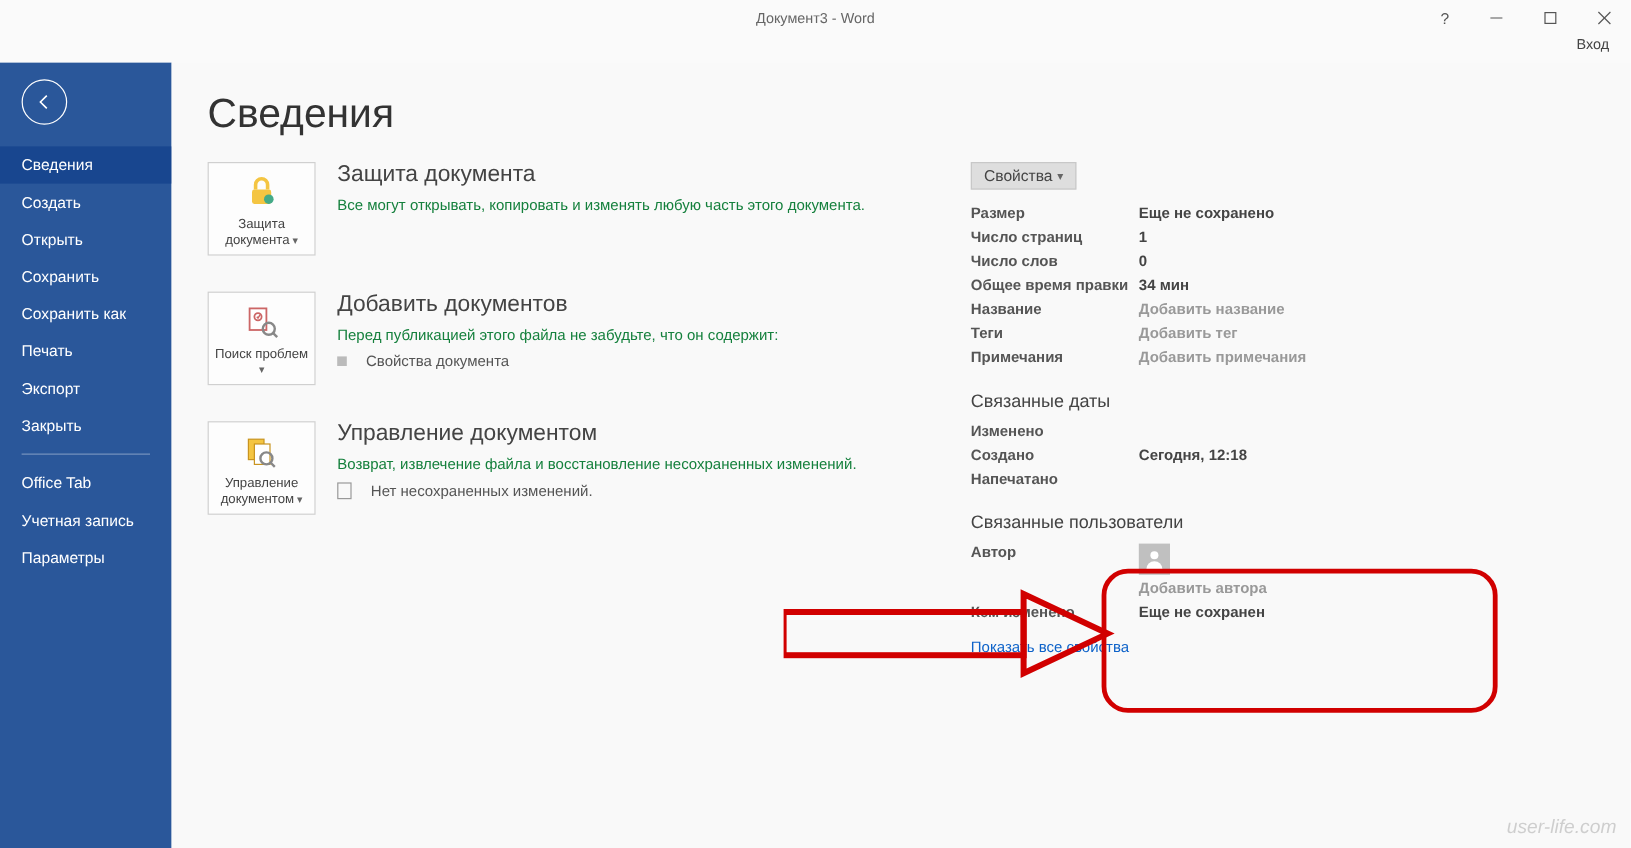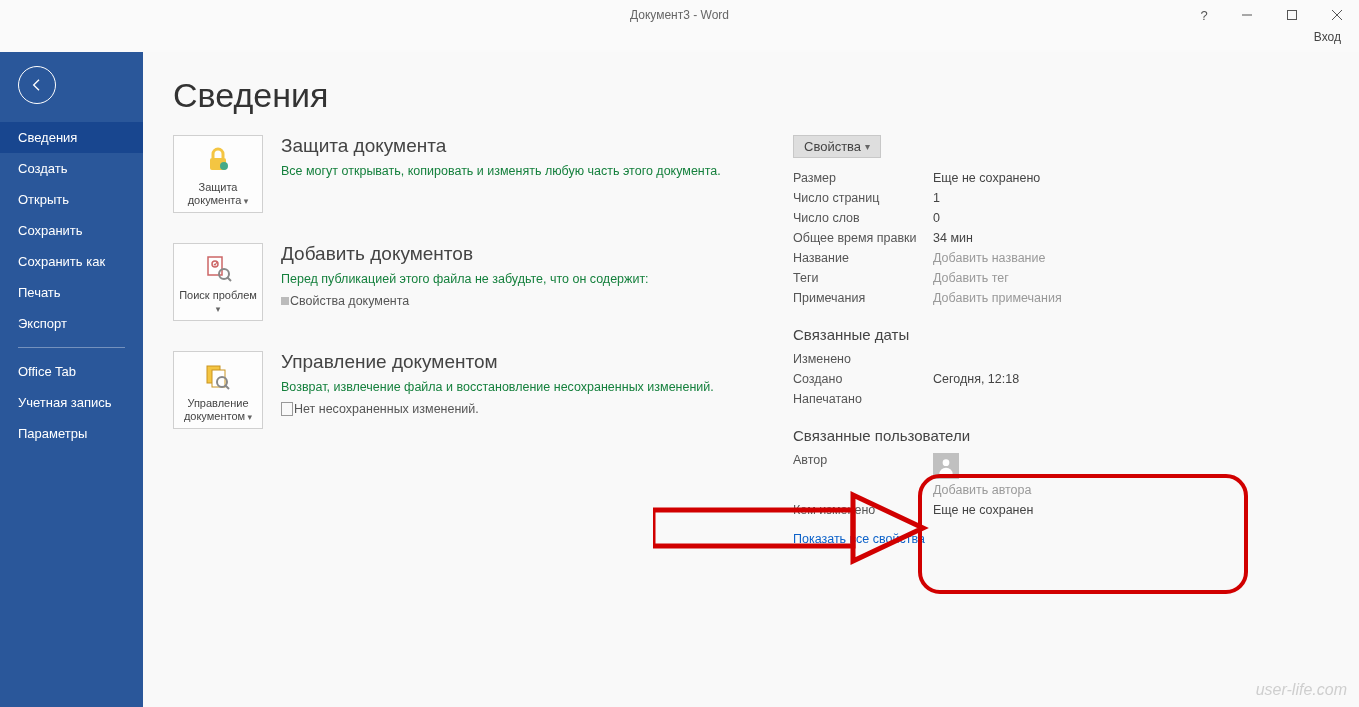--- a/index.html
+++ b/index.html
@@ -23,28 +23,28 @@
 .page-title { font-size: 34px; font-weight: 300; color: #333; margin-bottom: 20px; }
 .columns { display: flex; gap: 0; }
 .left-col { flex: 0 0 620px; }
 .section { display: flex; gap: 18px; margin-bottom: 30px; }
 .big-btn { width: 90px; min-height: 78px; border: 1px solid #d0d0d0; background: #fdfdfd; display: flex; flex-direction: column; align-items: center; justify-content: center; padding: 8px 4px 4px; cursor: pointer; text-align: center; }
 .big-btn .icon { height: 30px; margin-bottom: 6px; display: flex; align-items: center; justify-content: center; }
 .big-btn .label { font-size: 11px; line-height: 1.2; color: #444; }
 .big-btn .label .drop::after { content: " ▾"; font-size: 9px; color: #666; }
 .section-text .head { font-size: 19px; color: #444; margin-bottom: 6px; }
 .section-text .desc { font-size: 12.5px; color: #15803d; line-height: 1.35; }
-.bullet-row { display: flex; align-items: center; margin-top: 6px; font-size: 12.5px; color: #555; gap: 1px; }
+.bullet-row { display: flex; align-items: center; margin-top: 6px; font-size: 12.5px; color: #555; gap: 16px; }
 .bullet-row .sq { width: 8px; height: 8px; background: #bbb; }
 .bullet-row .doc-ico { width: 12px; height: 14px; border: 1px solid #999; position: relative; }
-.right-col { flex: 0 0 330px; margin-left: 0; }
+.right-col { flex: 0 0 330px; margin-left: 16px; }
 .prop-btn { display: inline-flex; align-items: center; background: #dedede; border: 1px solid #c8c8c8; padding: 3px 10px; font-size: 13px; color: #444; cursor: pointer; margin-bottom: 10px; }
 .prop-btn::after { content: " ▾"; font-size: 10px; margin-left: 4px; color: #666; }
 .prop-table { display: table; width: 100%; font-size: 12.5px; }
-.prop-row { display: table-row; }
+.prop-row { display: table-row; font-weight: bold; }
 .prop-row > div { display: table-cell; padding: 3px 0; vertical-align: top; }
 .prop-row .k { width: 140px; color: #555; }
 .prop-row .v { color: #444; }
 .prop-row .v.placeholder { color: #999; cursor: text; }
 .prop-head { font-size: 15px; color: #444; margin-top: 18px; margin-bottom: 6px; }
 .show-all { color: #0d62c9; font-size: 12.5px; margin-top: 12px; cursor: pointer; display: inline-block; }
 .avatar { width: 26px; height: 26px; background: #c0c0c0; display: inline-flex; align-items: center; justify-content: center; margin-bottom: 4px; }
 .avatar svg { width: 20px; height: 20px; fill: #fff; }
 .arrow-annot { position: absolute; left: 510px; top: 438px; pointer-events: none; }
 .circle-annot { position: absolute; left: 775px; top: 422px; width: 330px; height: 120px; border: 4px solid #d10000; border-radius: 22px; pointer-events: none; }
@@ -86,20 +86,21 @@
             <path d="M15 4 L7 12 L15 20" stroke-width="2"></path>
           </svg>
       </div>
       <div class="side-item active">Сведения</div>
       <div class="side-item">Создать</div>
       <div class="side-item">Открыть</div>
       <div class="side-item">Сохранить</div>
       <div class="side-item">Сохранить как</div>
       <div class="side-item">Печать</div>
       <div class="side-item">Экспорт</div>
+      <div class="side-item">Закрыть</div>
       <div class="side-sep"></div>
       <div class="side-item">Office Tab</div>
       <div class="side-item">Учетная запись</div>
       <div class="side-item">Параметры</div>
     </div>
 
     <div class="content">
       <div class="page-title">Сведения</div>
 
       <div class="columns">

